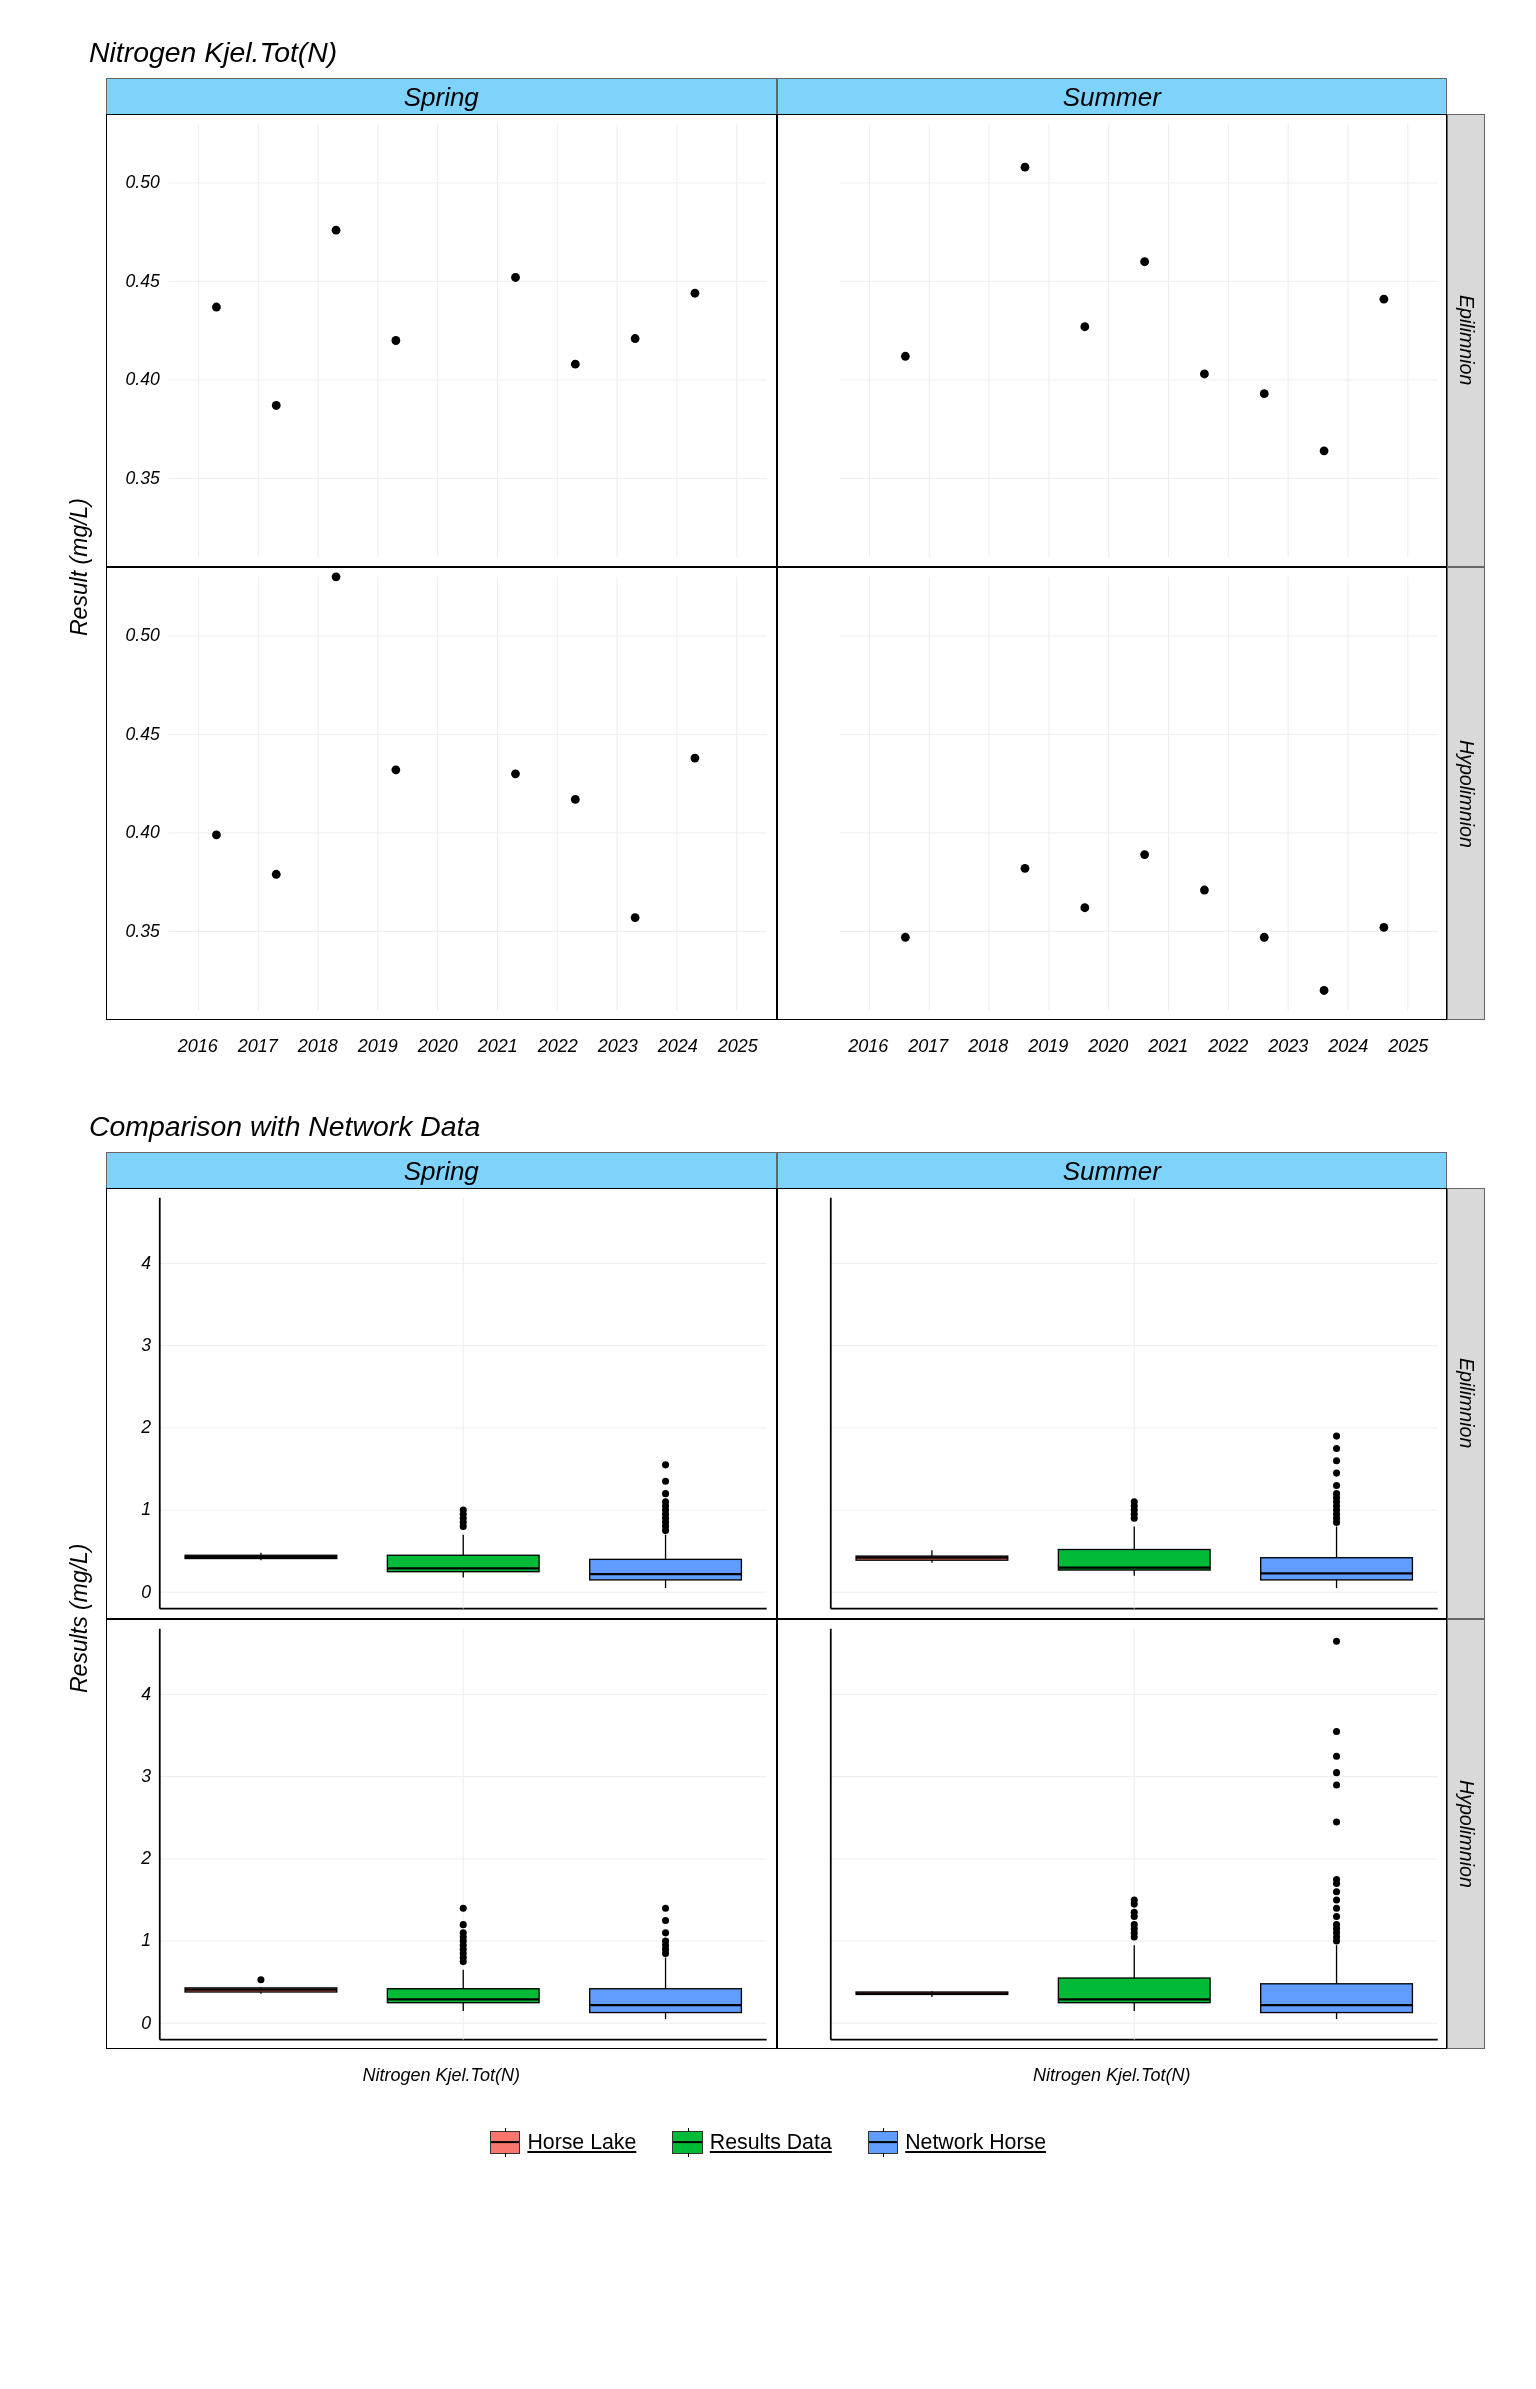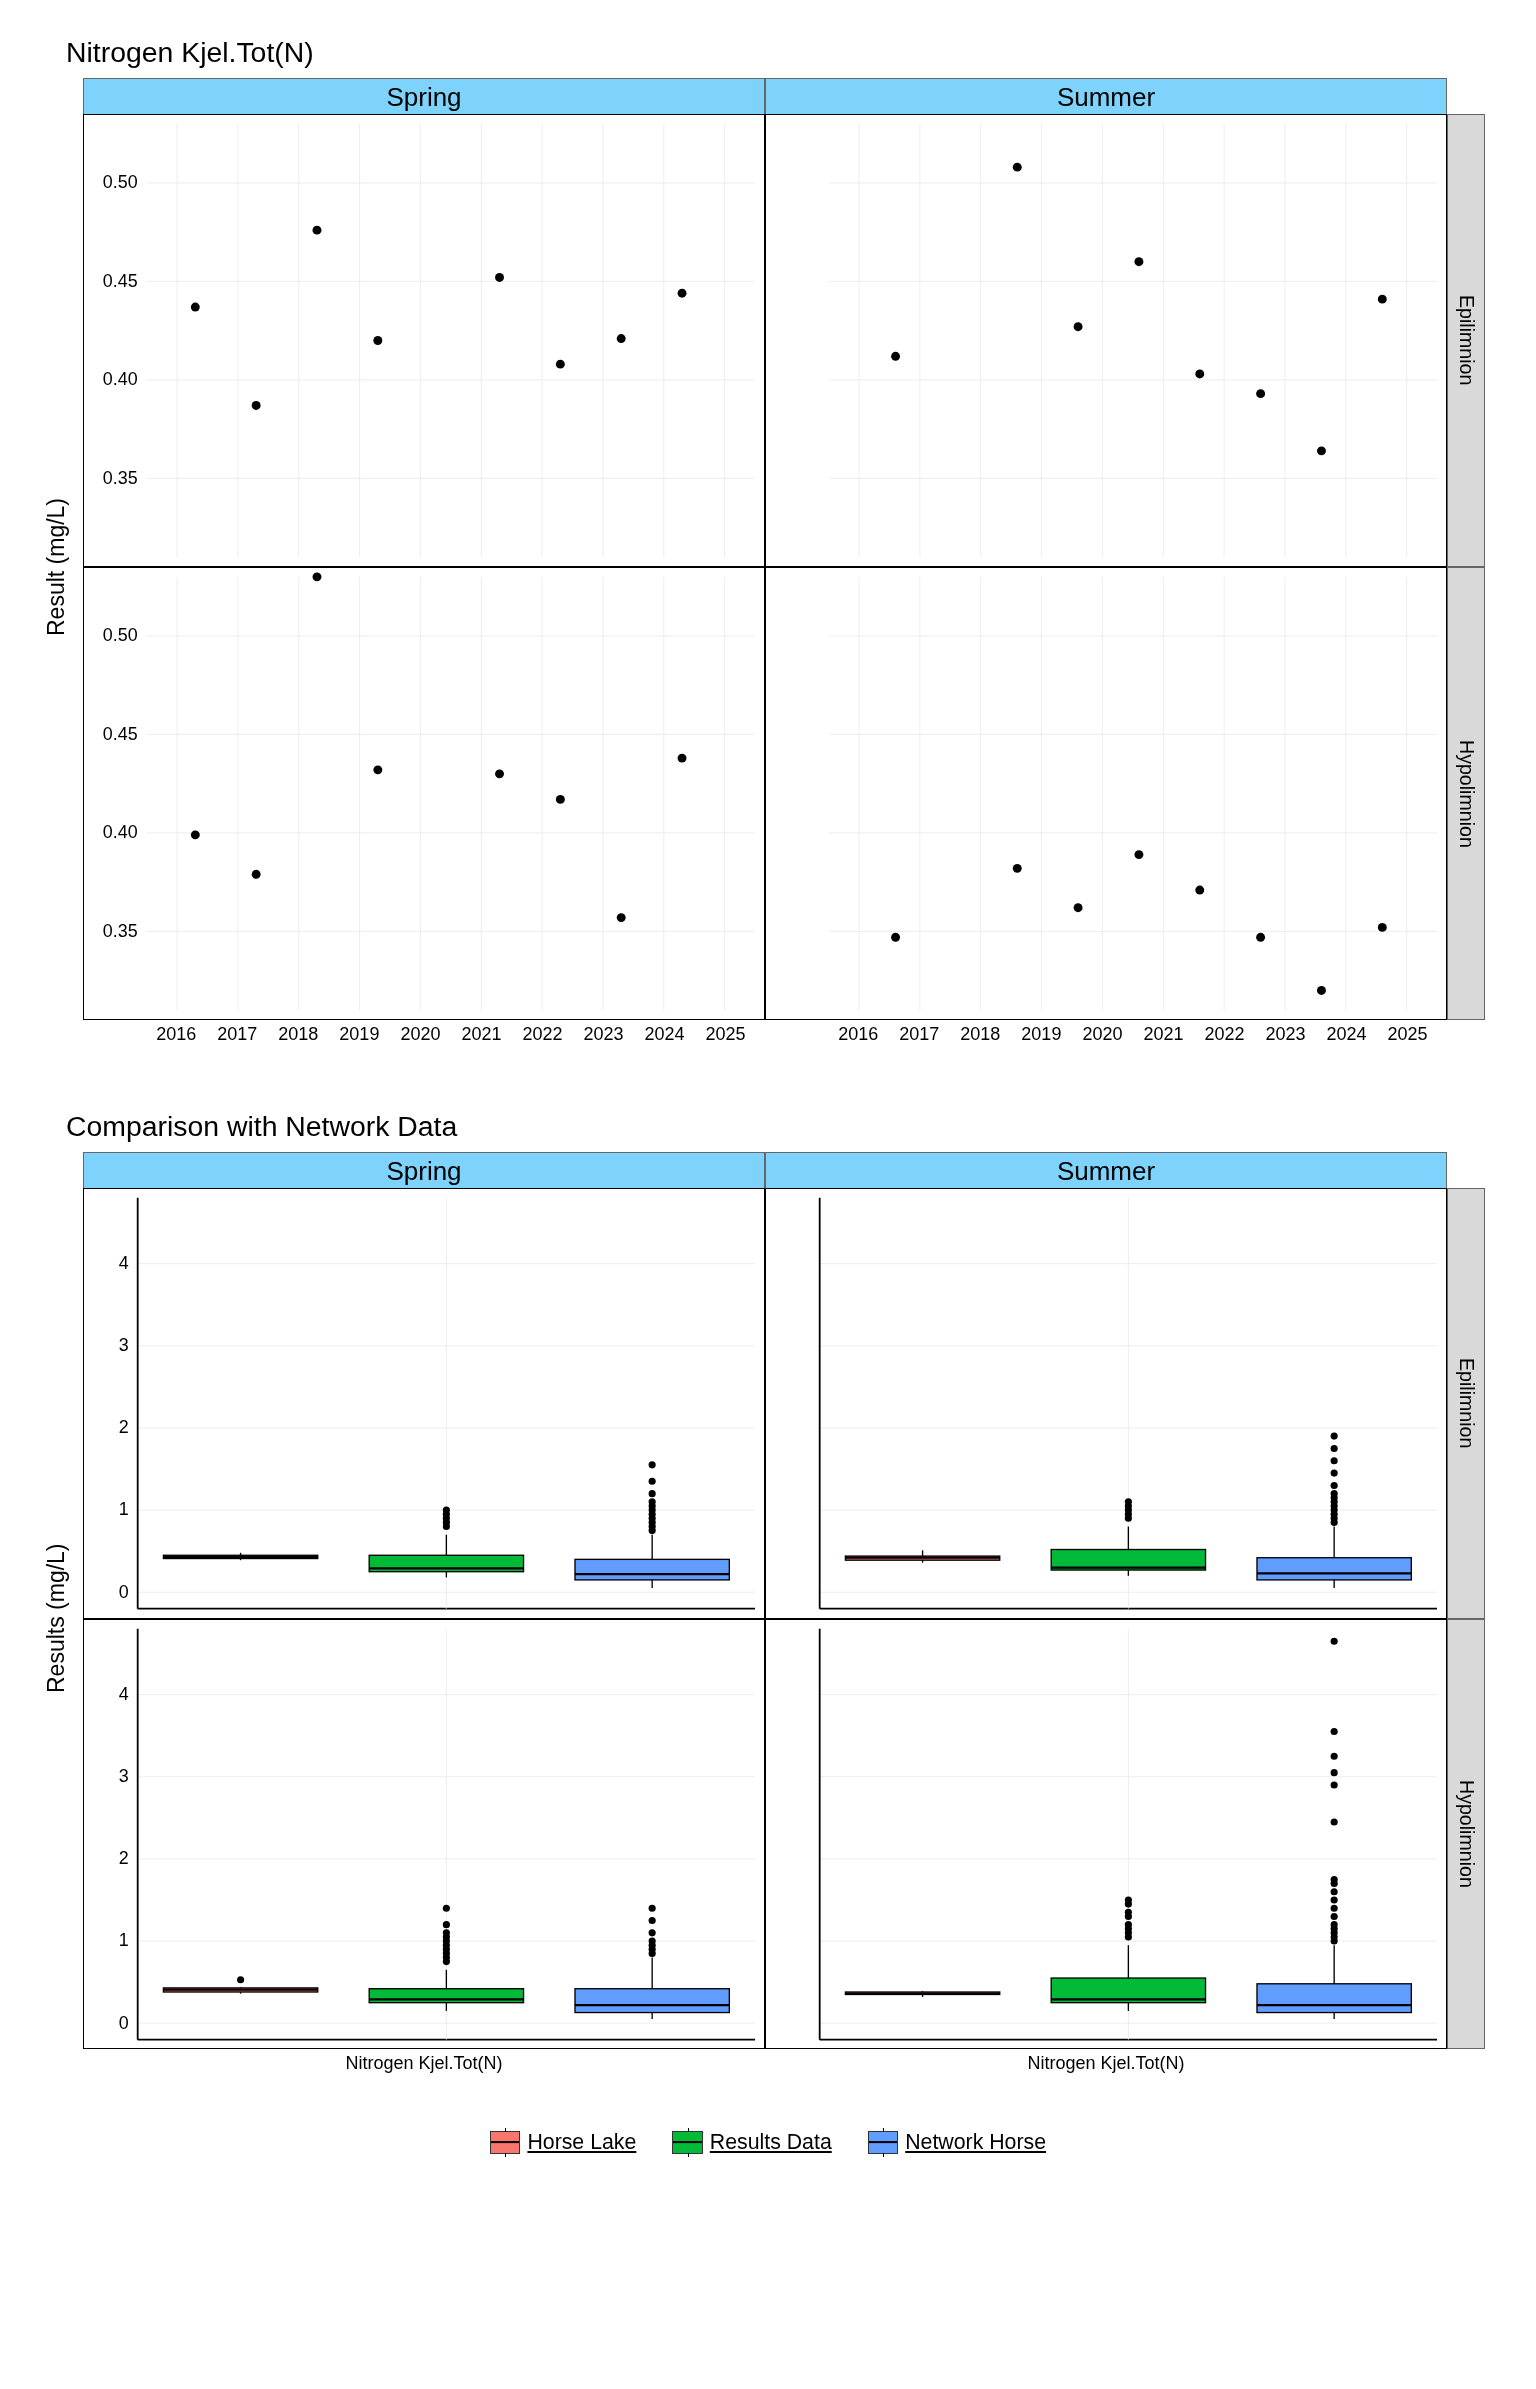--- a/index.html
+++ b/index.html
@@ -3,21 +3,22 @@
 <meta charset="utf-8">
 <style>
   body {
     margin: 0;
     padding: 0;
     background: #ffffff;
     font-family: Arial, sans-serif;
     width: 1536px;
   }
   .chart-section {
-    padding: 36px 53px 18px 30px;
+    padding: 36px 53px 18px 53px;
+    font-style: italic;
   }
   .chart-title {
     font-size: 28.4px;
     color: #000;
     margin: 0 0 9px 36px;
     font-weight: normal;
   }
   .facet-grid {
     display: grid;
     grid-template-columns: 53px 1fr 1fr 36px;
@@ -60,20 +61,21 @@
   .panel {
     background: #ffffff;
     border: 0.9px solid #000;
     position: relative;
     overflow: hidden;
   }
   .x-ticks {
     grid-row: 4;
     position: relative;
     font-size: 18px;
+    margin-top: 12px;
   }
   .x-ticks span {
     position: absolute;
     transform: translateX(-50%);
     top: 4.4px;
   }
   svg.panel-svg {
     width: 100%;
     height: 100%;
     display: block;

